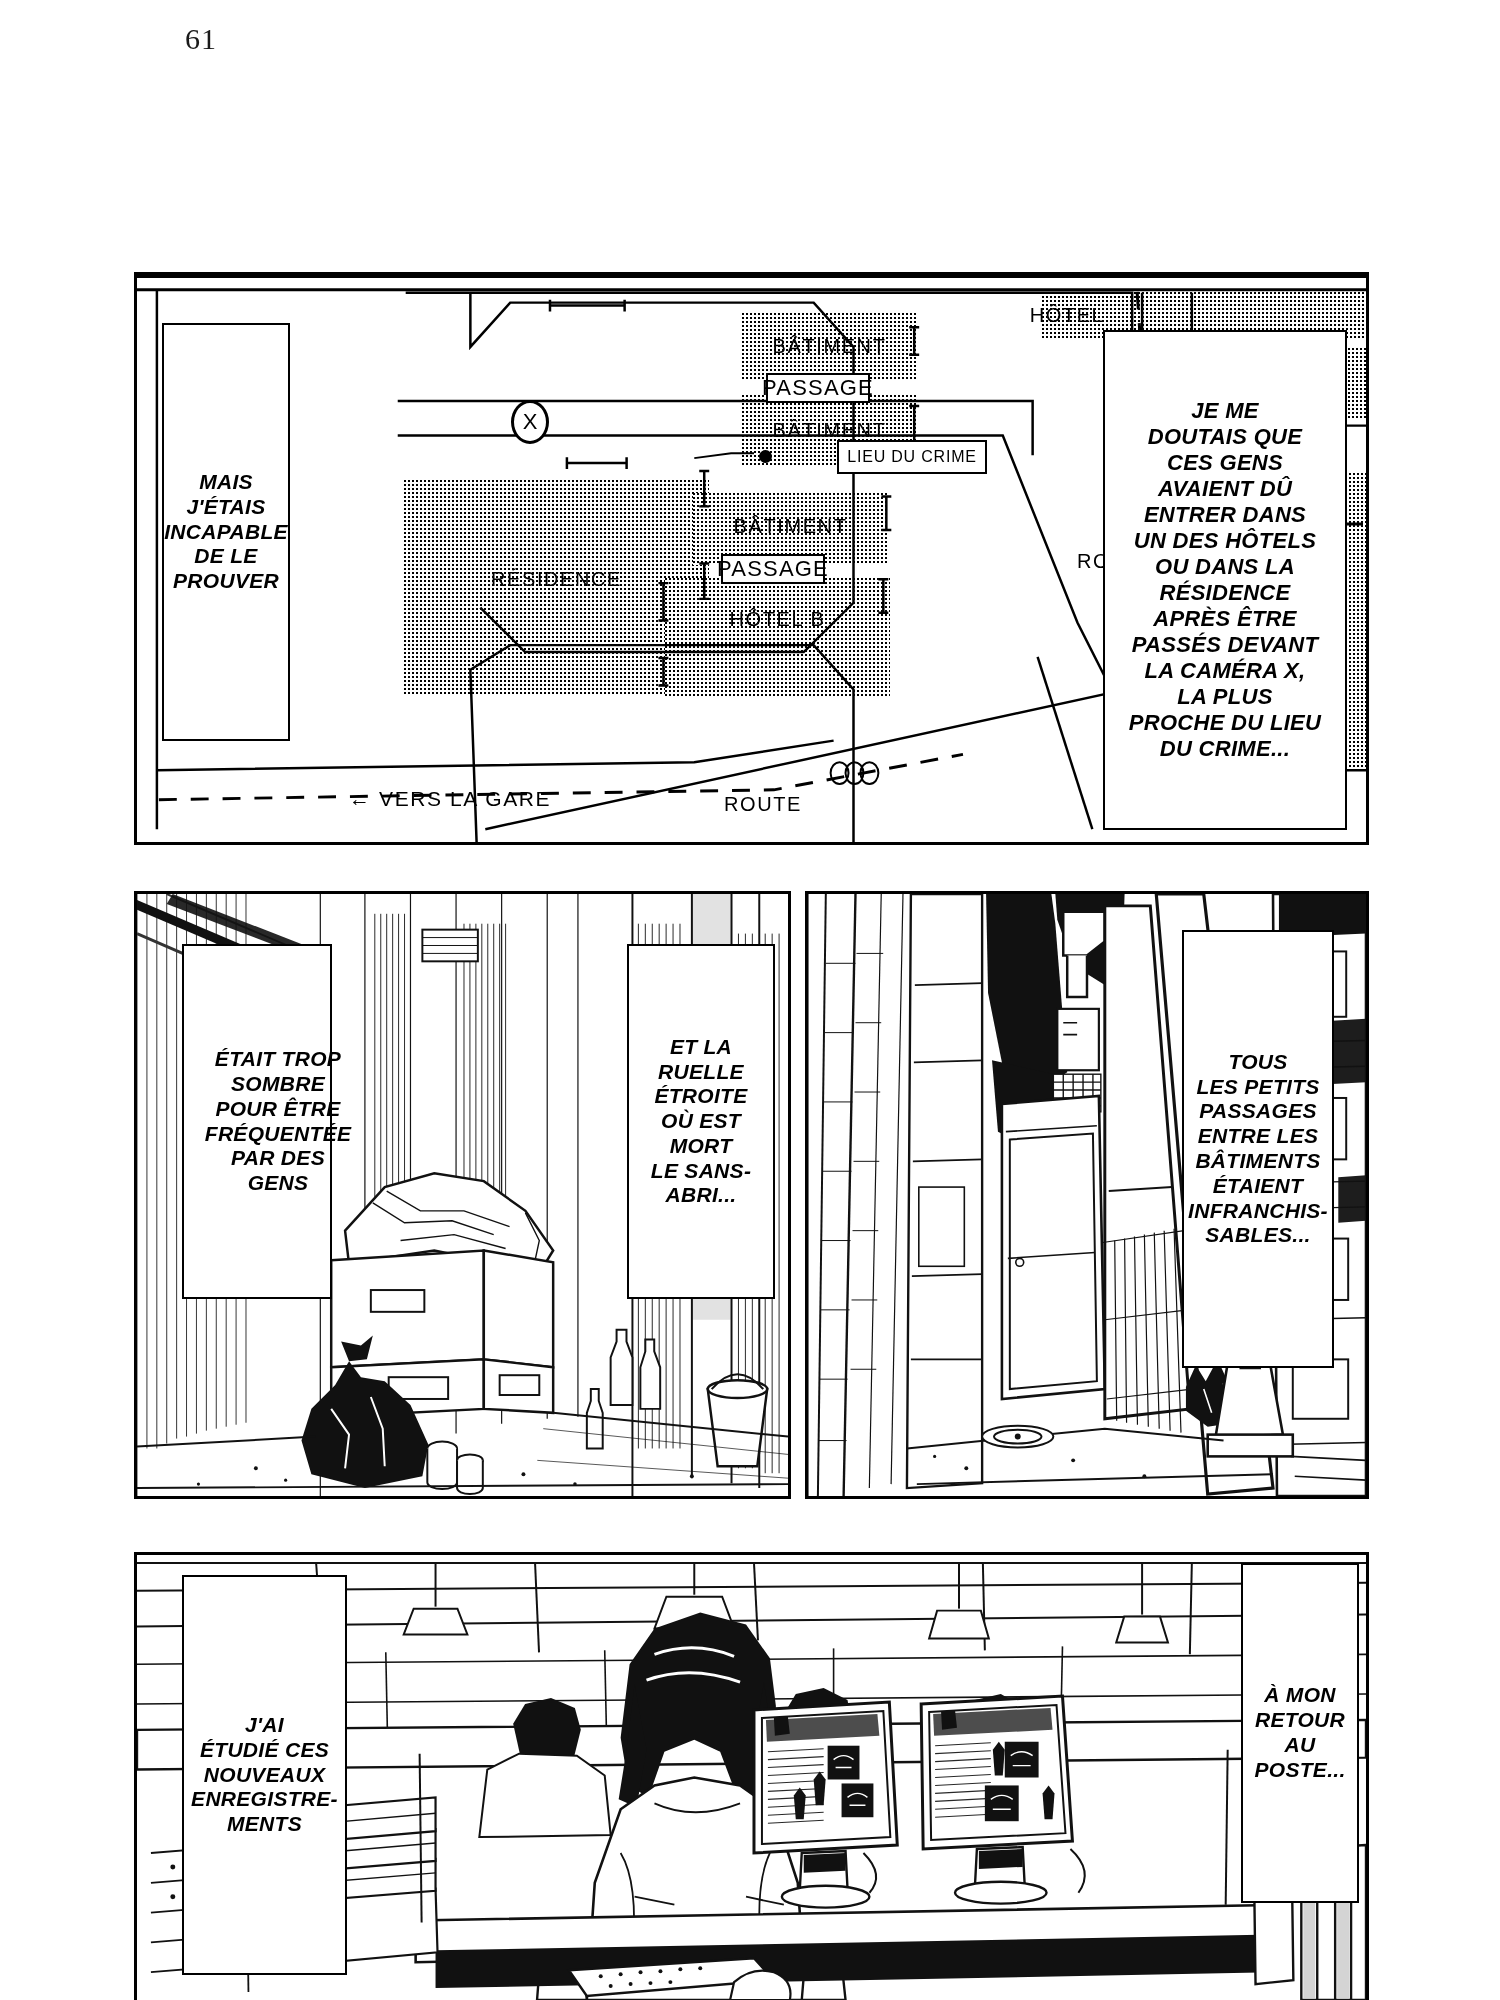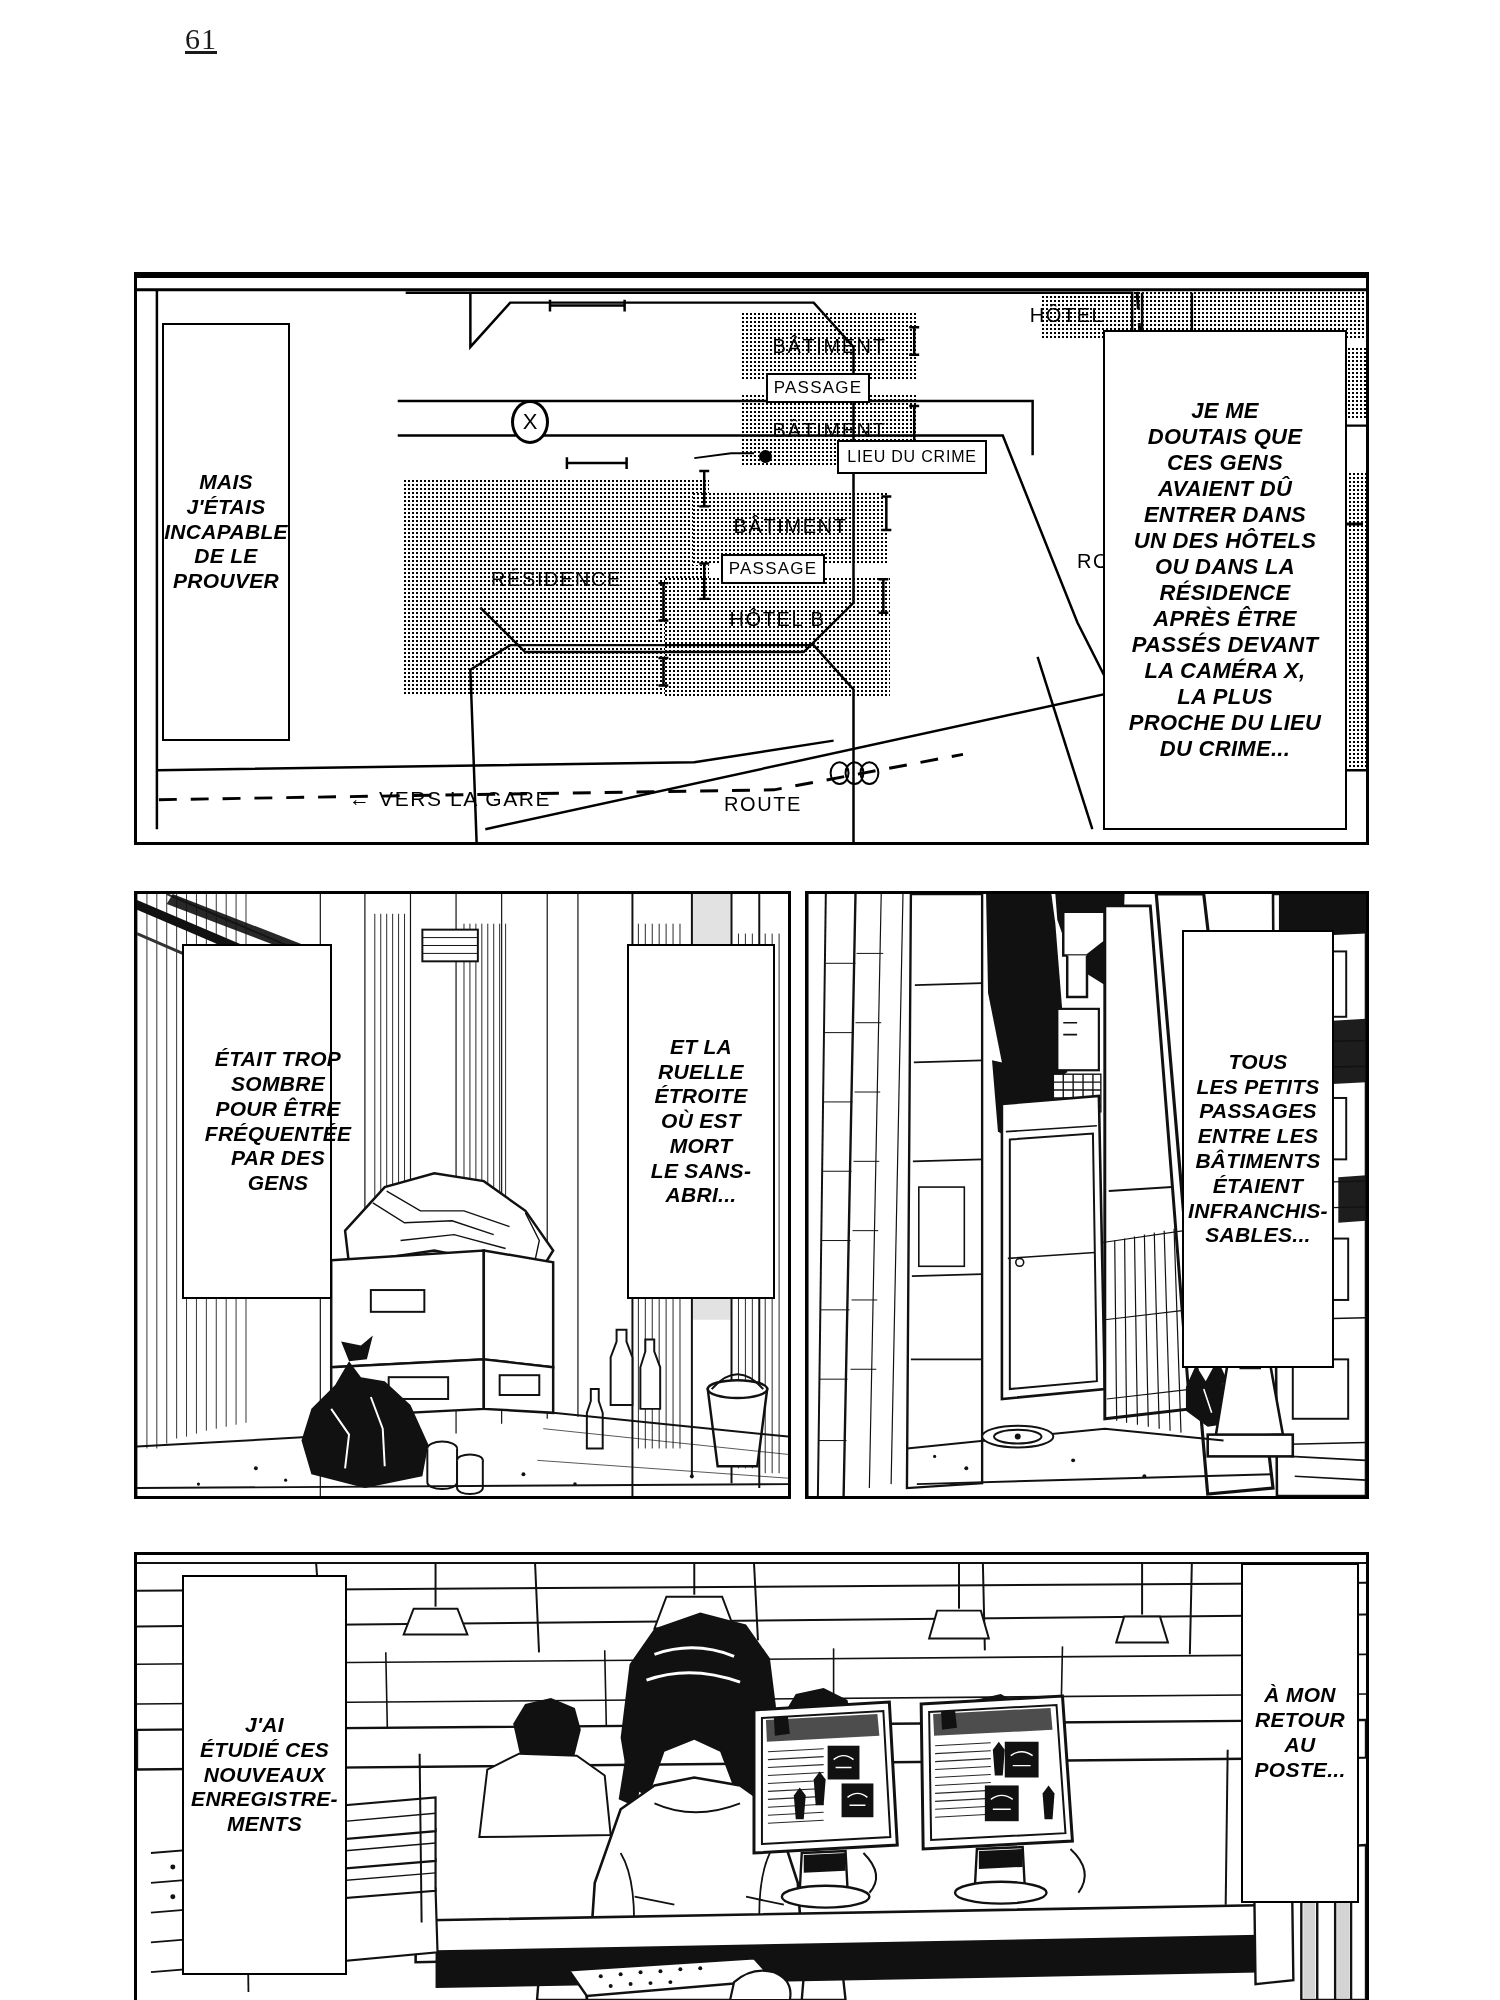--- a/index.html
+++ b/index.html
@@ -17,21 +17,20 @@
   }
 
   
   .page-number {
     position: absolute;
     left: 185px; top: 22px;
     font-family: "Liberation Serif", serif;
     font-size: 30px;
     color: #1a1a1a;
     letter-spacing: 1px;
-    text-decoration: underline;
   }
 
   
   .panel {
     position: absolute;
     background: #fff;
     border: 3px solid #000;
     overflow: hidden;
   }
   .panel-top-thick { border-top-width: 6px; }
@@ -87,21 +86,21 @@
     letter-spacing: 1.6px;
     color: #000;
     white-space: nowrap;
     text-align: center;
   }
   .passage-box {
     position: absolute;
     background: #fff;
     border: 2px solid #000;
     font-family: "Liberation Sans", sans-serif;
-    font-size: 17px;
+    font-size: 22px;
     letter-spacing: 1.2px;
     display: flex; align-items: center; justify-content: center;
     z-index: 12;
   }
   .crime-box {
     position: absolute;
     background: #fff;
     border: 2px solid #000;
     font-family: "Liberation Sans", sans-serif;
     font-size: 16px;

